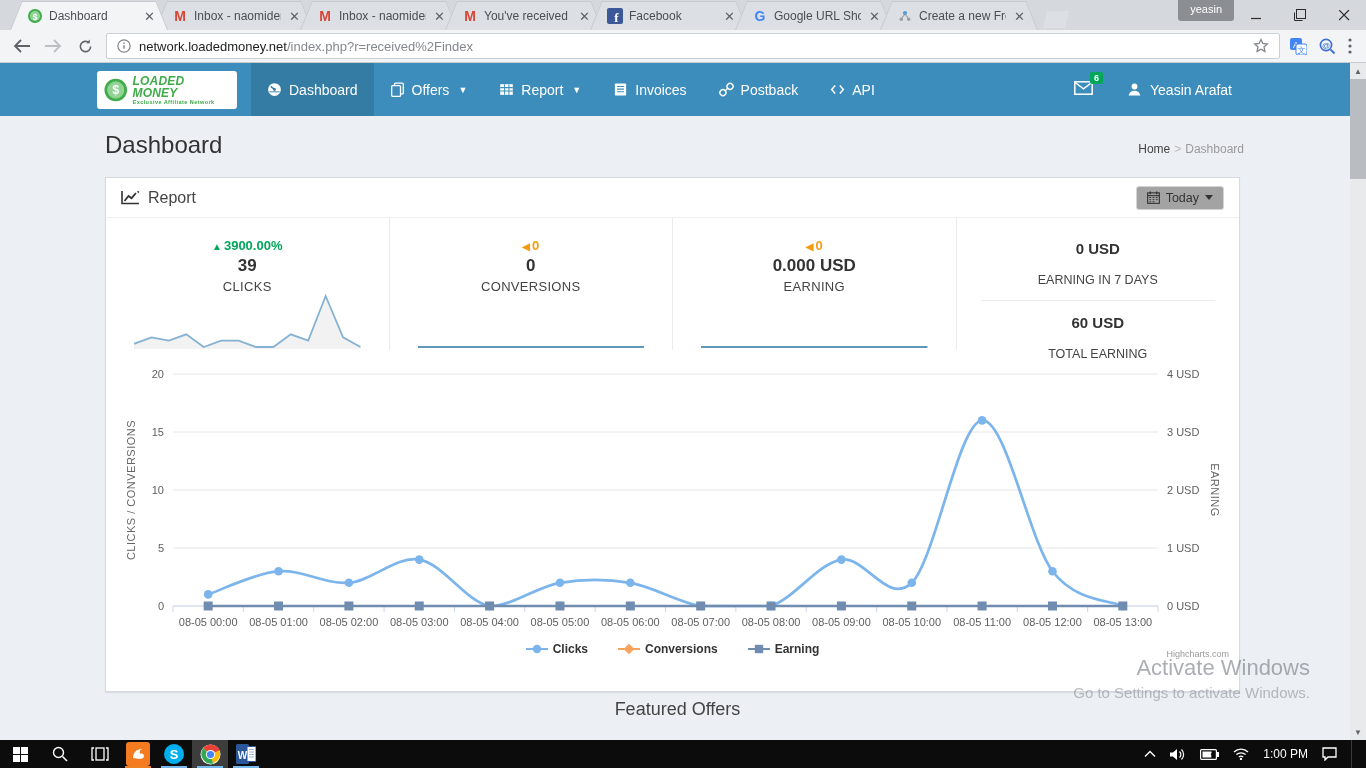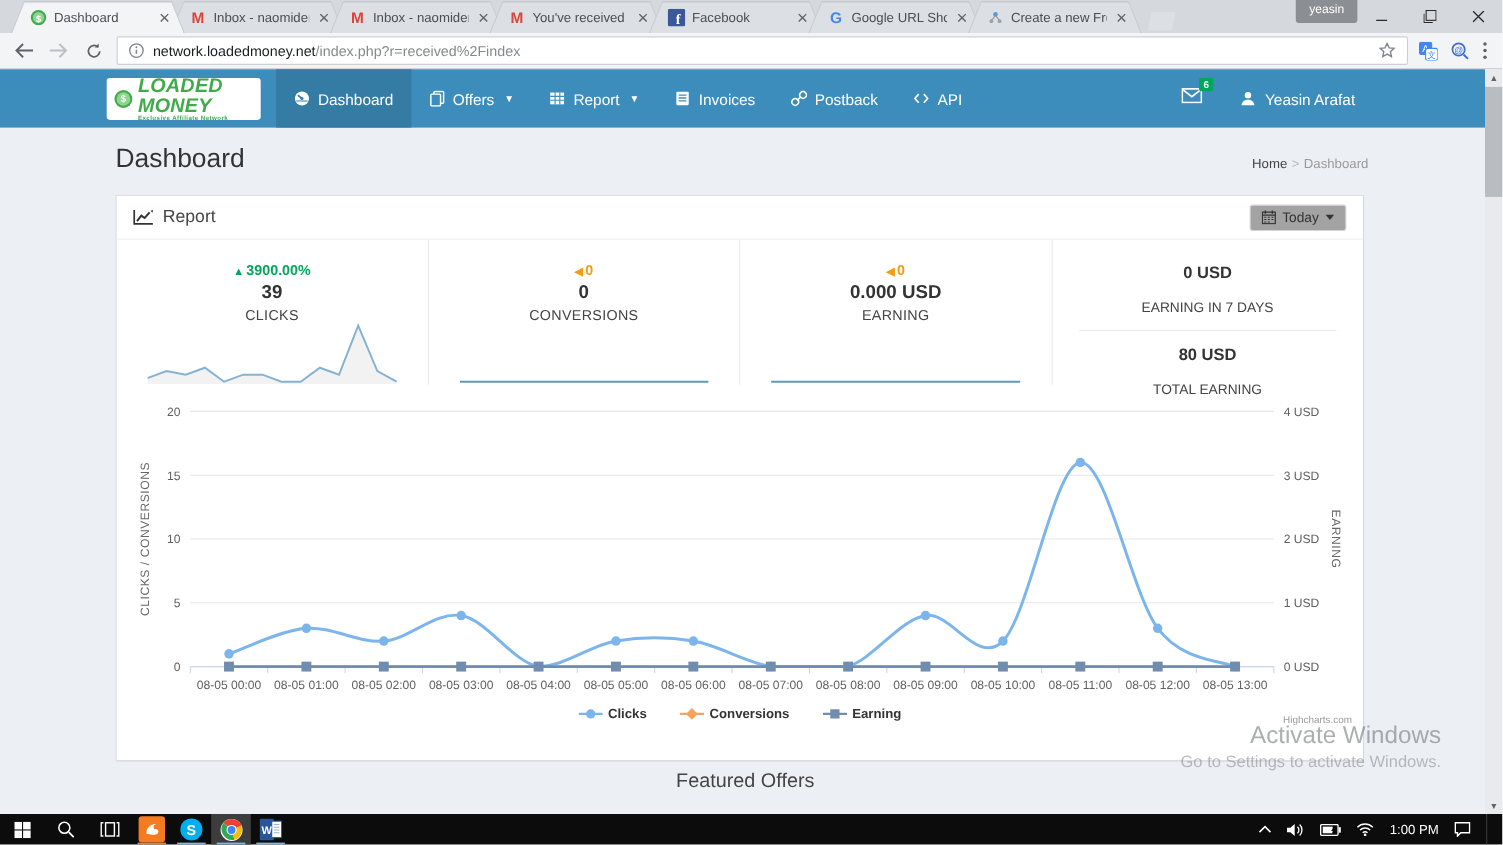--- a/index.html
+++ b/index.html
@@ -35,21 +35,21 @@
   .url-host{color:#1b1d1f;}
   .url-path{color:#85898d;}
   .urlbar .spacer{flex:1;}
   .ext-icons{display:flex;align-items:center;gap:12px;padding-right:4px;}
 
   
   .main{width:1350px;}
   .navbar{height:53px;background:#3c8dbc;display:flex;align-items:stretch;color:#fff;}
   .logo{align-self:center;margin-left:97px;width:140px;height:38px;background:#fff;border-radius:3px;
         display:flex;align-items:center;gap:4px;padding:0 6px;}
-  .logo-title{color:#3fab4a;font-weight:bold;font-style:italic;font-size:18px;letter-spacing:.2px;line-height:1;}
+  .logo-title{color:#3fab4a;font-weight:bold;font-style:italic;font-size:12px;letter-spacing:.2px;line-height:1;}
   .logo-sub{color:#3fab4a;font-size:5.6px;font-weight:bold;letter-spacing:.4px;}
   .nav-items{display:flex;align-items:stretch;margin-left:14px;}
   .nav-item{display:flex;align-items:center;gap:7px;padding:0 16px;font-size:14px;color:#fff;cursor:default;}
   .nav-item.active{background:#357ca5;}
   .caret{font-size:9px;margin-left:2px;}
   .nav-right{margin-left:auto;display:flex;align-items:center;gap:34px;padding-right:118px;}
   .mail-wrap{position:relative;}
   .badge{position:absolute;top:-9px;right:-10px;background:#00a65a;color:#fff;font-size:9px;
          padding:1px 4px;border-radius:2px;font-weight:bold;}
   .user-wrap{display:flex;align-items:center;gap:8px;font-size:14px;}
@@ -427,21 +427,21 @@
               <div class="spark">
                 <svg viewBox="0 0 230 60" preserveAspectRatio="none">
                   <path d="M0.0,57.0L17.7,57.0L35.4,57.0L53.1,57.0L70.8,57.0L88.5,57.0L106.2,57.0L123.8,57.0L141.5,57.0L159.2,57.0L176.9,57.0L194.6,57.0L212.3,57.0L230.0,57.0" fill="none" stroke="#5f97bd" stroke-width="1.8"></path>
                 </svg>
               </div>
             </div>
             <div class="stat-col" style="padding-top: 22px;">
               <div class="sum-value">0 USD</div>
               <div class="sum-label">EARNING IN 7 DAYS</div>
               <div class="sum-divider"></div>
-              <div class="sum-value">80 USD</div>
+              <div class="sum-value">60 USD</div>
               <div class="sum-label">TOTAL EARNING</div>
             </div>
           </div>
 
         <div class="chart-wrap">
           <svg id="chart-svg" width="1105" height="272">
               <line x1="52" x2="1037" y1="246" y2="246" stroke="#e6e6e6" stroke-width="1"></line>
               <text x="43" y="250" text-anchor="end" font-size="11" fill="#606060" font-family="Liberation Sans">0</text>
               <line x1="52" x2="1037" y1="188" y2="188" stroke="#e6e6e6" stroke-width="1"></line>
               <text x="43" y="192" text-anchor="end" font-size="11" fill="#606060" font-family="Liberation Sans">5</text>

